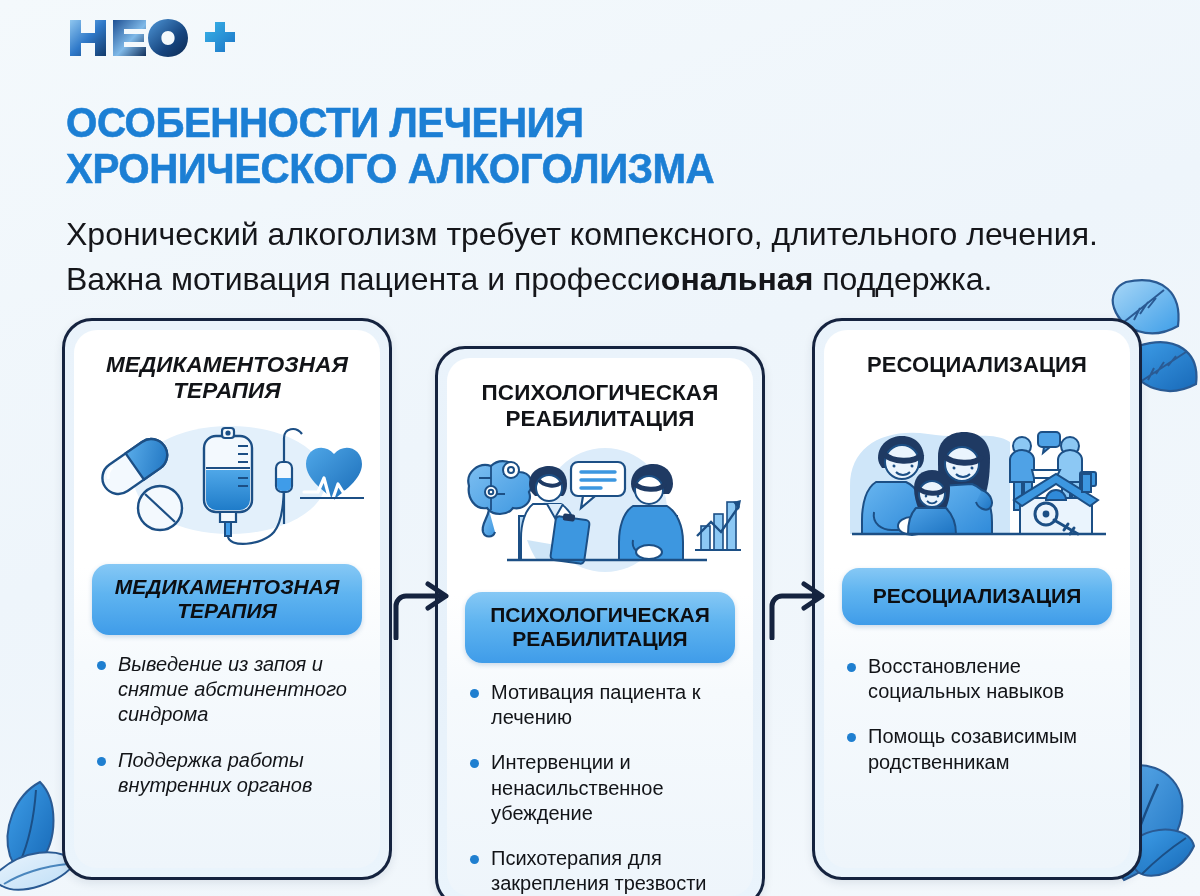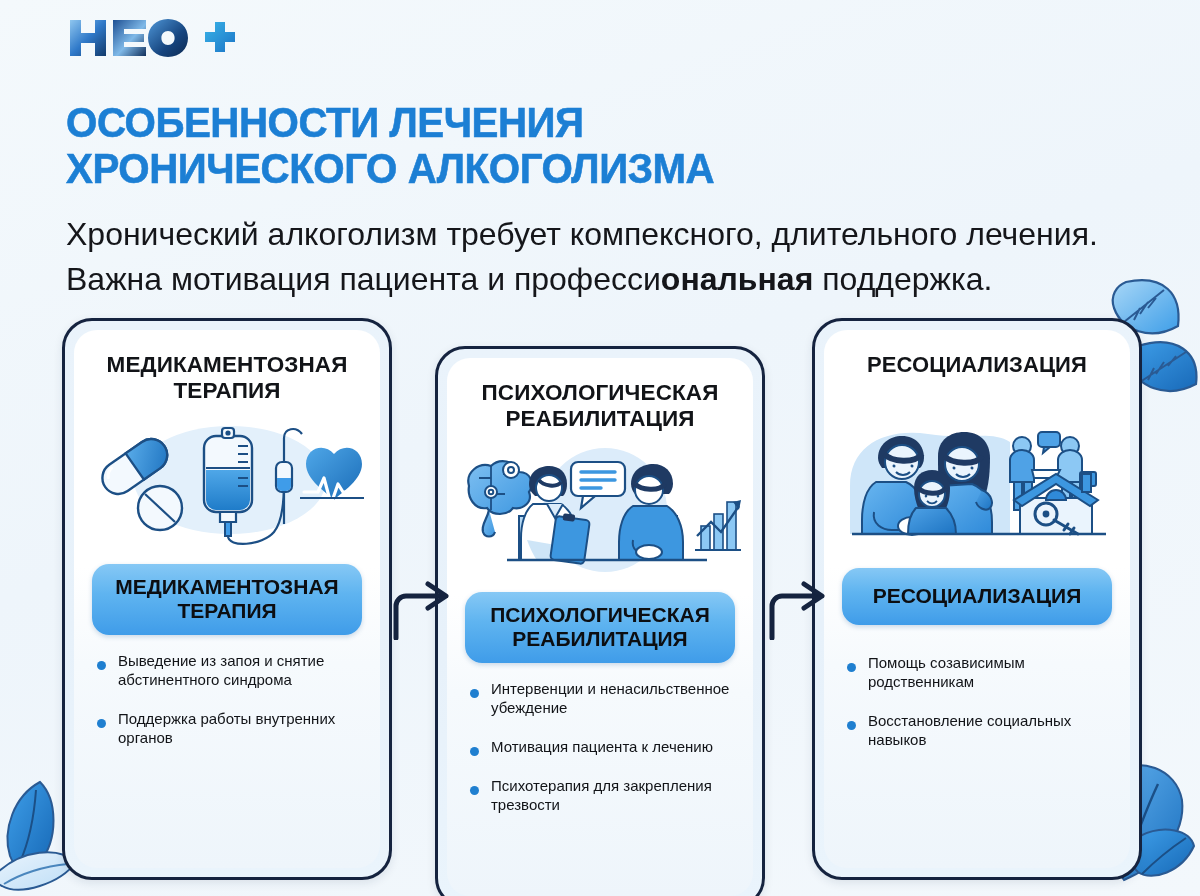--- a/index.html
+++ b/index.html
@@ -46,21 +46,21 @@
   
   .cards{position:absolute;left:0;top:318px;width:1200px;height:564px;}
   .card{
     position:absolute;top:0;width:330px;height:562px;
     border:3.5px solid #15233f;
     border-radius:30px;
     background:linear-gradient(180deg,#eaf3fb 0%,#e7f1fa 55%,#eaf4fc 100%);
     box-sizing:border-box;
     box-shadow:0 3px 10px rgba(20,40,70,.10);
   }
-  .card.c1{left:62px;}
+  .card.c1{left:62px;font-style:italic;}
   .card.c2{left:435px;margin-top:28px;}
   .card.c3{left:812px;}
   .card-inner{
     position:absolute;left:9px;top:9px;right:9px;bottom:9px;
     border-radius:23px;
     background:linear-gradient(180deg,#ffffff 0%,#ffffff 44%,#f6fafd 62%,#eef5fb 100%);
     box-sizing:border-box;
     overflow:hidden;
   }
 
@@ -88,21 +88,21 @@
   }
   .card.c3 .pill{top:238px;padding:16px 6px 17px;font-size:21px;}
 
   .bullets{
     position:absolute;left:22px;right:14px;top:322px;
     list-style:none;margin:0;padding:0;
   }
   .card.c3 .bullets{top:324px;}
   .bullets li{
     position:relative;padding-left:22px;margin-bottom:20px;
-    font-size:15px;line-height:1.26;color:#121418;
+    font-size:20px;line-height:1.26;color:#121418;
   }
   .bullets li:last-child{margin-bottom:0;}
   .bullets li::before{
     content:"";position:absolute;left:1px;top:9px;
     width:9px;height:9px;border-radius:50%;background:#1f7fd0;
   }
 
   
   .arrow{position:absolute;top:560px;width:72px;height:80px;}
   .arrow.a1{left:388px;}
@@ -362,22 +362,22 @@
             <path d="M52 116 h200" stroke="#1c4f85" stroke-width="2.4"></path>
           </svg>
         </div>
 
         <div class="pill">
           <span>ПСИХОЛОГИЧЕСКАЯ</span><br>
           <span>РЕАБИЛИТАЦИЯ</span>
         </div>
 
         <ul class="bullets">
+          <li>Мотивация пациента к лечению</li>
           <li>Интервенции и ненасильственное убеждение</li>
-          <li>Мотивация пациента к лечению</li>
           <li>Психотерапия для закрепления трезвости</li>
         </ul>
       </div>
     </div>
 
     <div class="card c3">
       <div class="card-inner">
         <div class="card-title">
           <span>РЕСОЦИАЛИЗАЦИЯ</span>
         </div>
@@ -445,22 +445,22 @@
             </g>
             <path d="M20 118 h254" stroke="#1c4f85" stroke-width="2.4"></path>
           </svg>
         </div>
 
         <div class="pill">
           <span>РЕСОЦИАЛИЗАЦИЯ</span>
         </div>
 
         <ul class="bullets">
+          <li>Восстановление социальных навыков</li>
           <li>Помощь созависимым родственникам</li>
-          <li>Восстановление социальных навыков</li>
         </ul>
       </div>
     </div>
   </div>
 
   <div class="arrow a1">
     <svg width="72" height="80" viewBox="0 0 72 80">
       <path d="M8 78 V46 a10 10 0 0 1 10 -10 h34" stroke="#15233f" stroke-width="5" fill="none" stroke-linecap="round"></path>
       <path d="M40 24 L58 36 L40 48" stroke="#15233f" stroke-width="5" fill="none" stroke-linecap="round" stroke-linejoin="round"></path>
     </svg>

